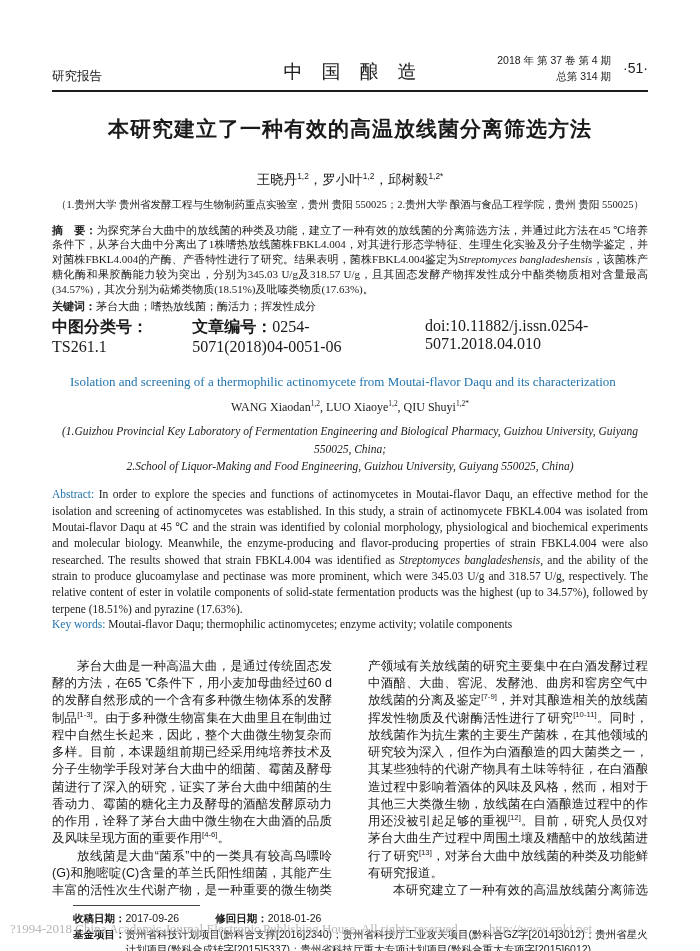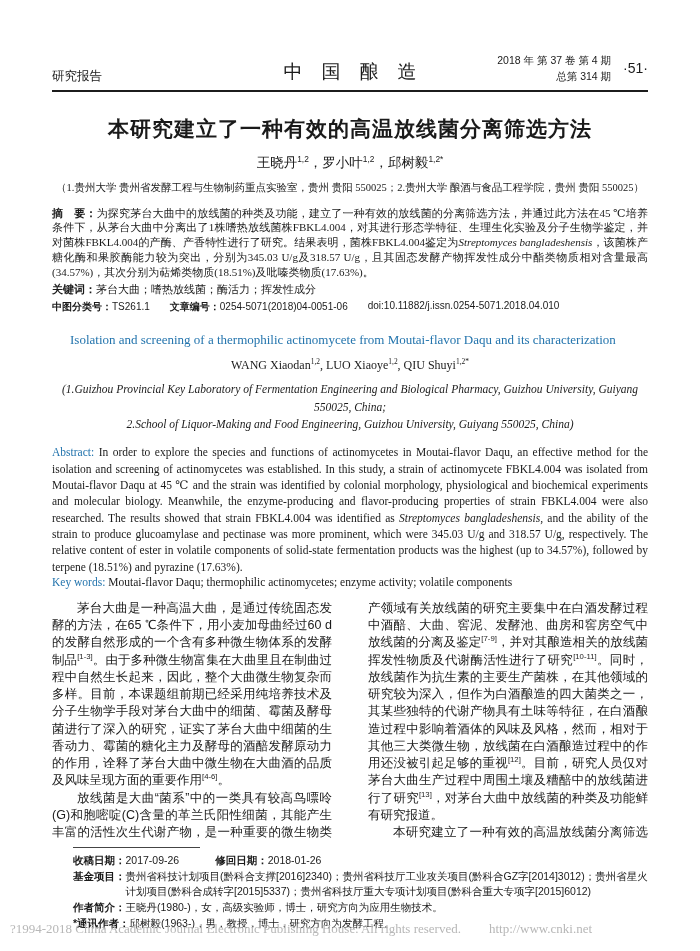--- a/index.html
+++ b/index.html
@@ -22,36 +22,36 @@
   
   .header { display: flex; align-items: flex-end; border-bottom: 2px solid #1c1c1c; padding-bottom: 5px; }
   .h-left { flex: 1; font-size: 12.5px; font-family: "Liberation Sans", sans-serif; }
   .h-center { flex: none; font-size: 19px; font-family: "Liberation Sans", sans-serif; font-weight: 500; }
   .h-right { flex: 1; display: flex; align-items: center; justify-content: flex-end; gap: 12px; align-self: center; }
   .issue { text-align: right; font-size: 10.5px; line-height: 1.55; font-family: "Liberation Sans", sans-serif; }
   .pageno { font-size: 14px; font-family: "Liberation Sans", sans-serif; }
 
   
   .title-cn { margin-top: 23px; text-align: center; font-size: 21px; font-weight: bold; letter-spacing: 1px; font-family: "Liberation Sans", sans-serif; }
-  .authors-cn { margin-top: 11px; text-align: center; font-size: 13.5px; font-family: "Liberation Sans", sans-serif; }
+  .authors-cn { margin-top: 28px; text-align: center; font-size: 13.5px; font-family: "Liberation Sans", sans-serif; }
   .affil-cn { margin-top: 9px; text-align: center; font-size: 10.5px; }
 
   .abstract-cn { margin-top: 11px; font-size: 11px; line-height: 1.36; text-align: justify; }
   .keywords-cn { margin-top: 2px; font-size: 11px; font-family: "Liberation Sans", sans-serif; }
-  .meta-cn { margin-top: 3px; font-size: 10px; display: flex; column-gap: 20px; font-family: Liberation Sans, sans-serif; }
+  .meta-cn { margin-top: 3px; font-size: 16px; display: flex; column-gap: 20px; font-family: Liberation Serif, serif; }
 
   
   .title-en { margin-top: 16px; text-align: left; font-size: 13px; color: #2374ad; line-height: 1.5; max-width: 560px; margin-left: auto; margin-right: auto; }
   .authors-en { margin-top: 8px; text-align: center; font-size: 12px; }
   .affil-en { margin-top: 8px; text-align: center; font-size: 11.5px; font-style: italic; line-height: 1.55; }
   .abstract-en { margin-top: 10px; font-size: 11.5px; line-height: 1.42; text-align: justify; }
   .keywords-en { margin-top: 1px; font-size: 11.5px; }
 
   
-  .columns { margin-top: 12px; display: flex; column-gap: 16px; height: 240px; overflow: hidden; gap: 36px; }
+  .columns { margin-top: 28px; display: flex; column-gap: 16px; height: 240px; overflow: hidden; gap: 36px; }
   .col { flex: 1; min-width: 0; }
   .body-par { margin: 0; font-size: 12.5px; line-height: 1.38; text-align: justify; font-family: "Liberation Sans", sans-serif; }
   .body-par.indent { text-indent: 2em; }
 
   
   .fn-rule { width: 127px; border-top: 1.2px solid #444; margin: 7px 0 5px 21px; }
   .footnotes { padding-left: 21px; font-size: 10.5px; line-height: 1.5; font-family: "Liberation Sans", sans-serif; }
   .footnotes p { margin: 0; }
   .fn-hang { padding-left: 5em; text-indent: -5em; }
   .fn-gap { display: inline-block; width: 36px; }

